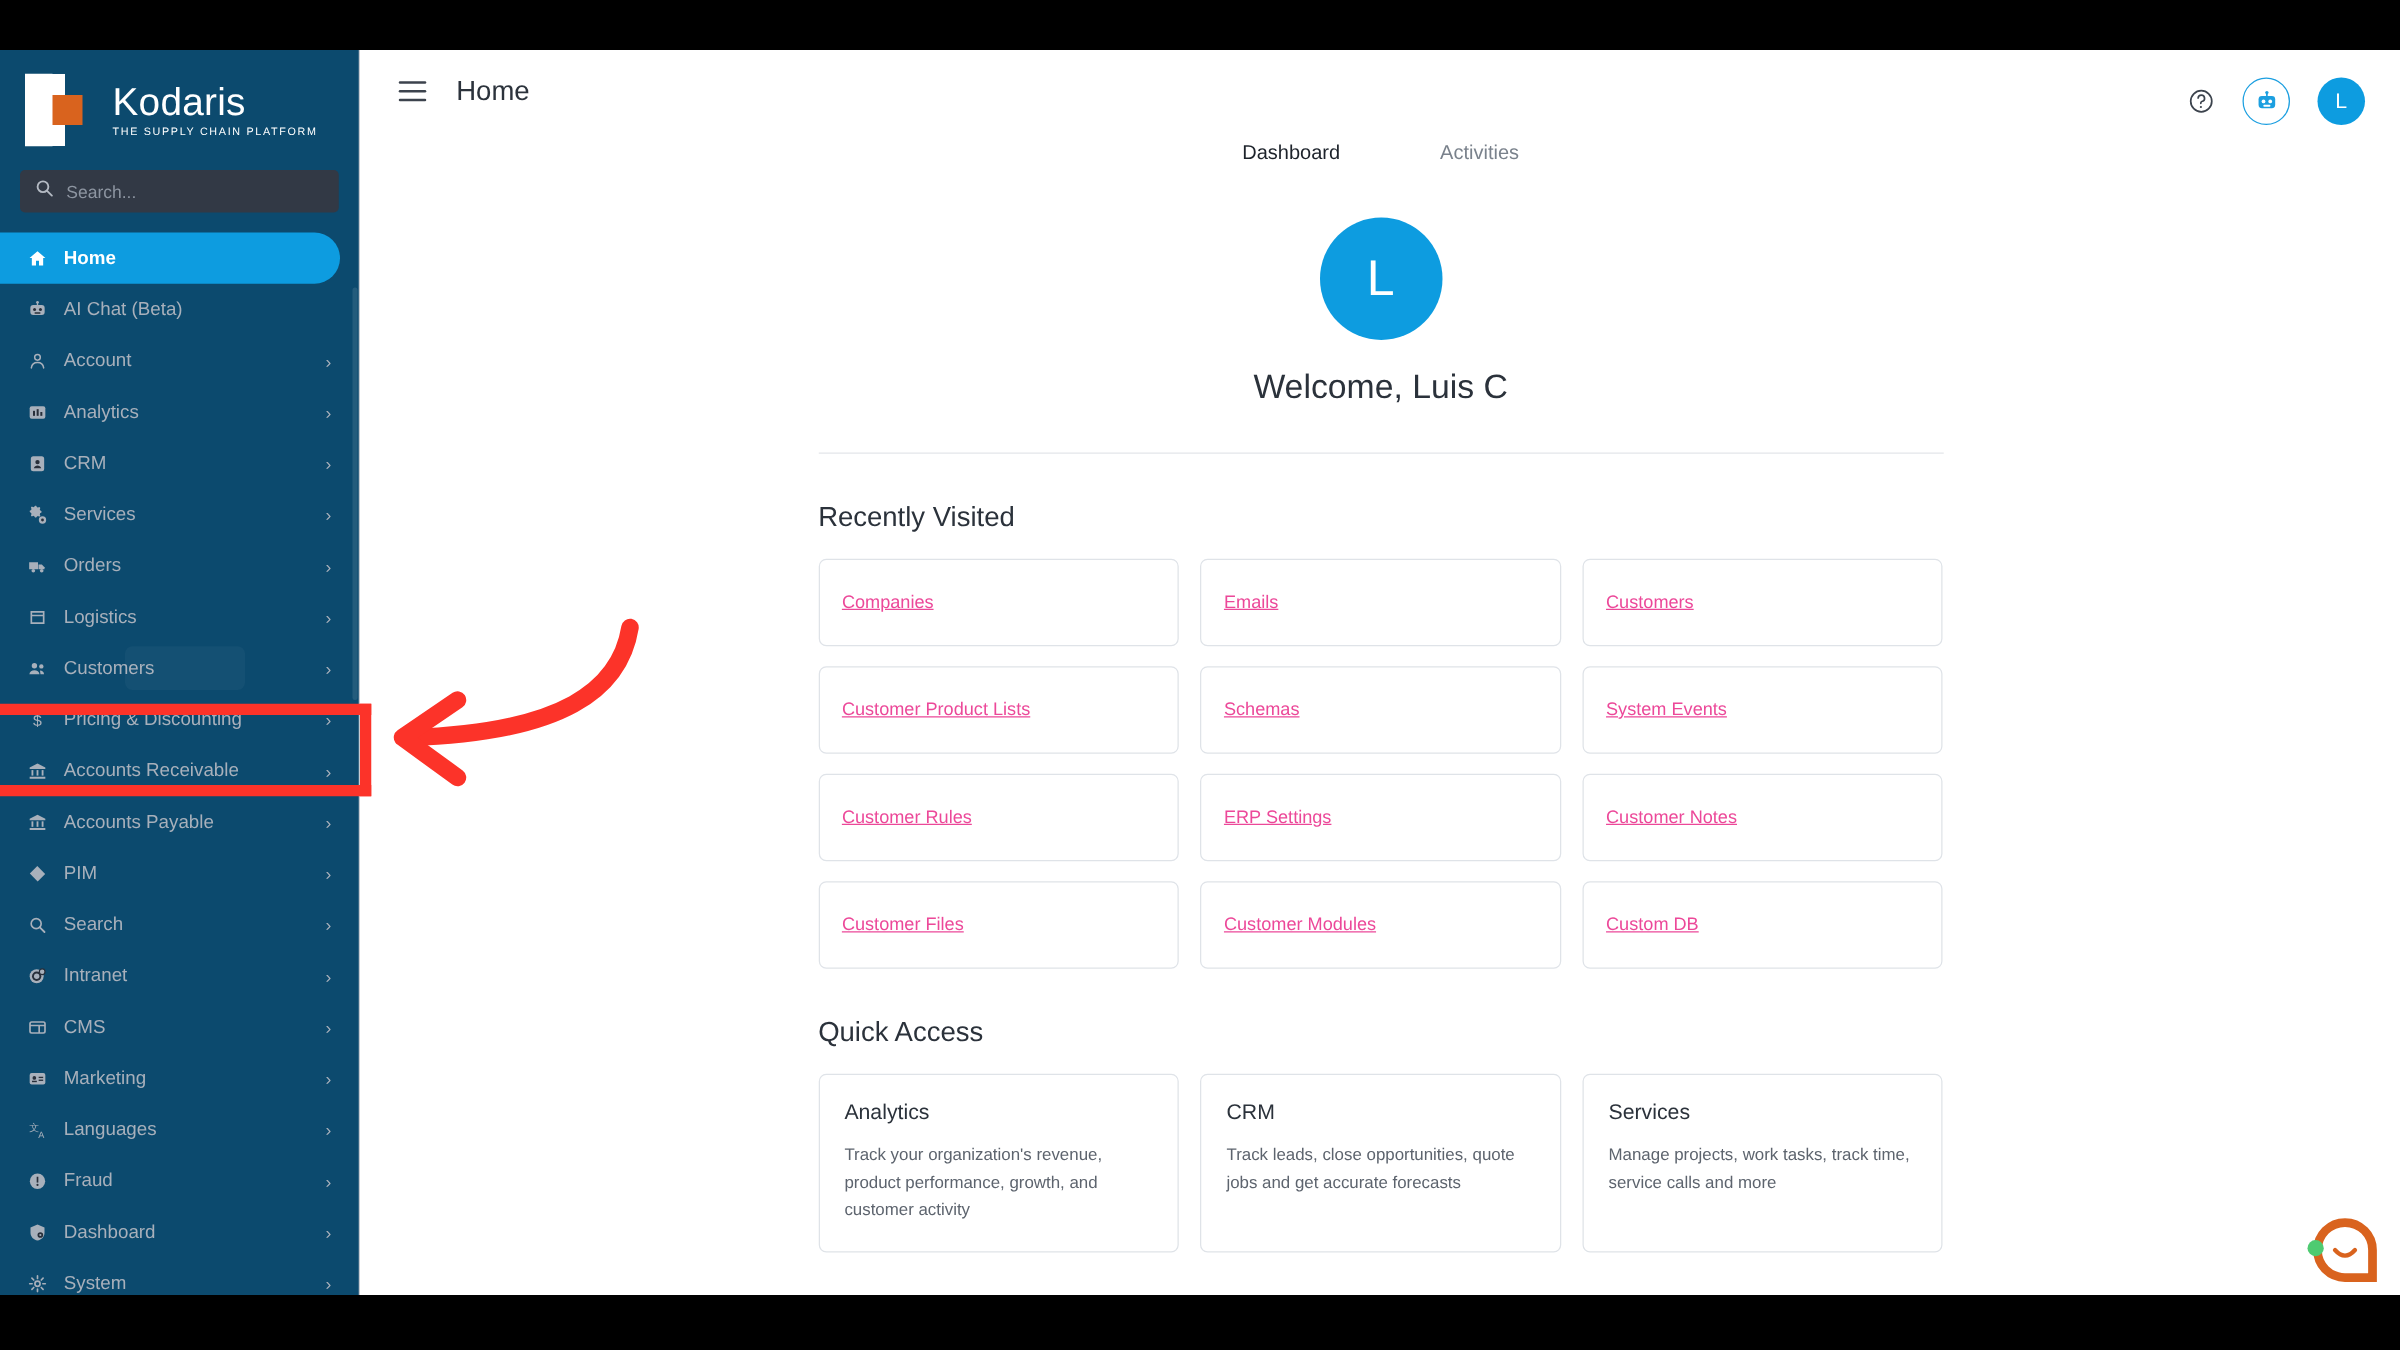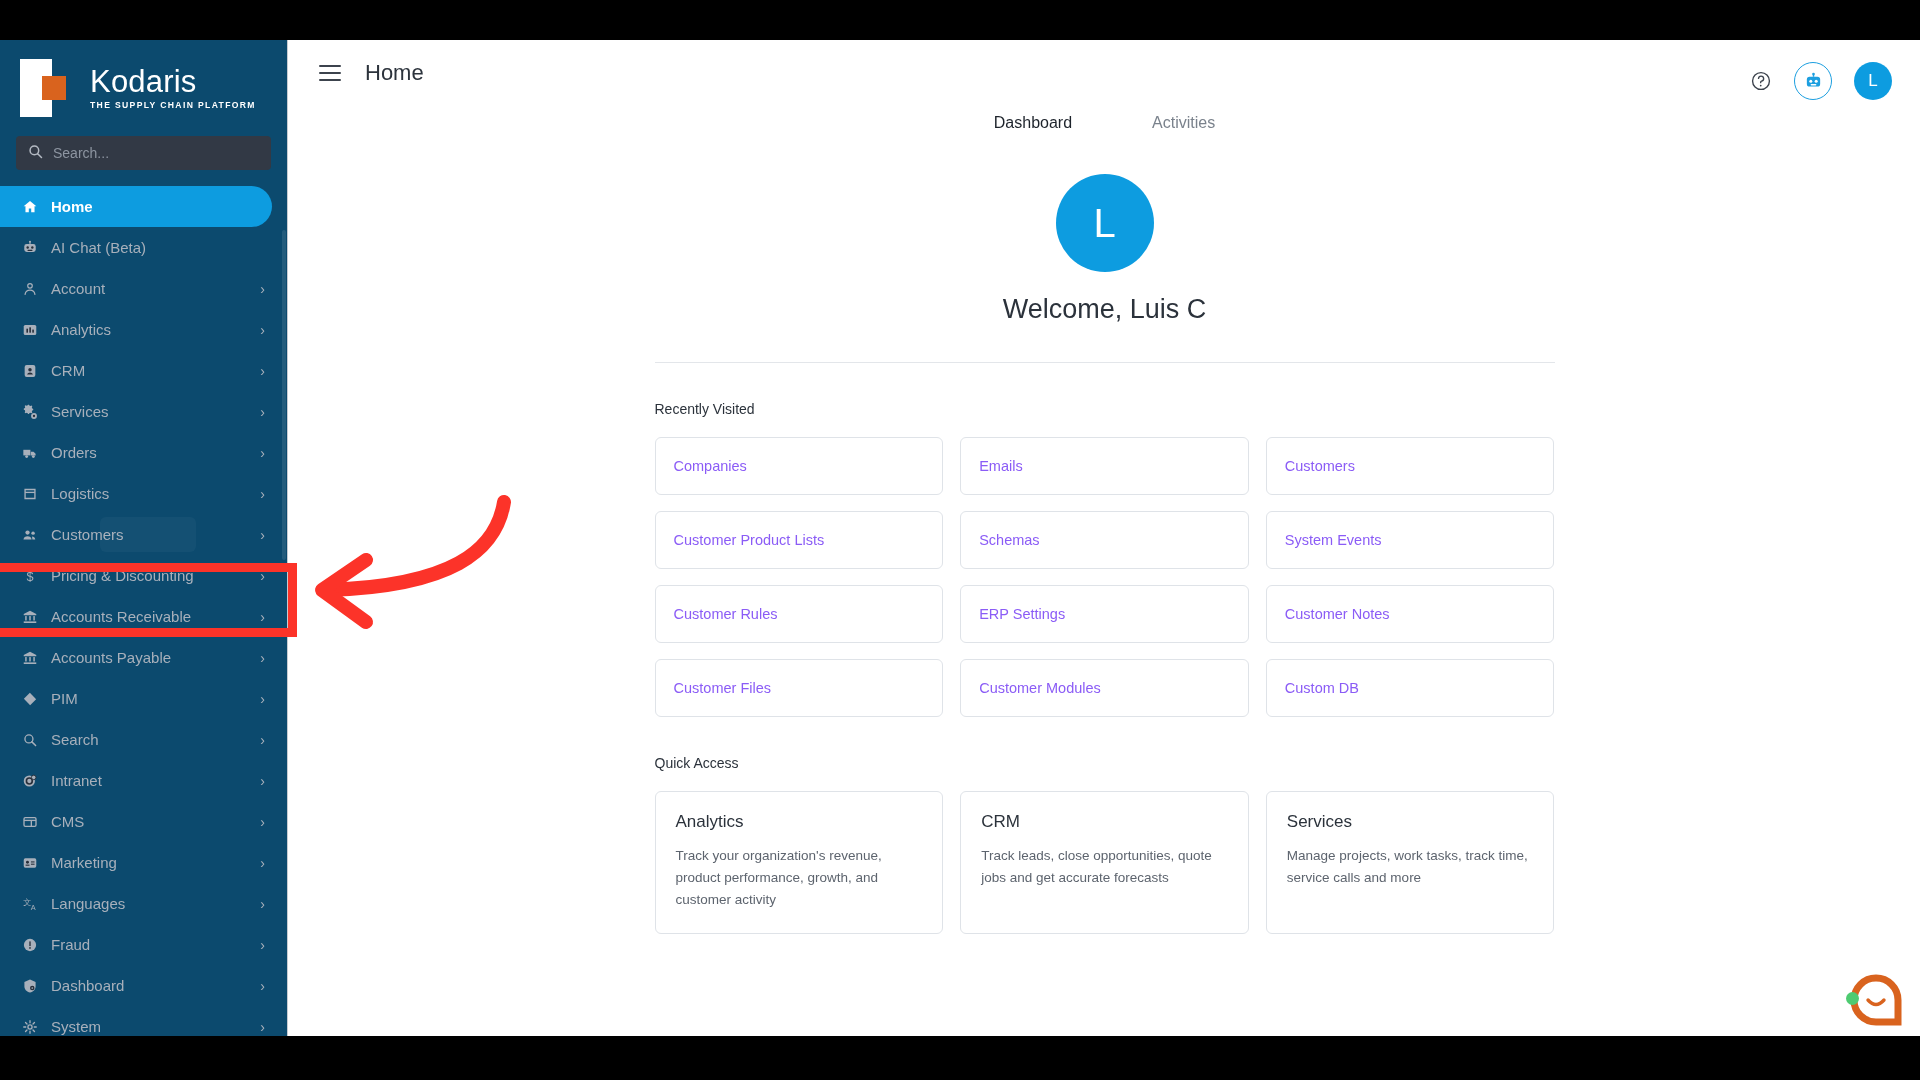--- a/index.html
+++ b/index.html
@@ -38,21 +38,21 @@
   .brand-mark .tl { left: 0; top: 0; width: 22px; height: 20px; }
   .brand-mark .bl { left: 0; bottom: 0; width: 22px; height: 20px; }
   .brand-mark .mid { left: 0; top: 18px; width: 13px; height: 22px; }
   .brand-mark .rt {
     left: 26px; top: 0; width: 32px; height: 58px; background: #ffffff;
     clip-path: polygon(0 0, 100% 0, 100% 100%, 0 100%, 38% 74%, 38% 26%);
   }
   .brand-mark .orange { position: absolute; left: 22px; top: 17px; width: 24px; height: 24px; background: #d9631e; z-index: 3; }
   .brand-text { display: flex; flex-direction: column; justify-content: center; }
   .brand-name { color: #ffffff; font-size: 31px; font-weight: 500; letter-spacing: 0.2px; line-height: 1.02; }
-  .brand-tag { color: #ffffff; font-size: 8.6px; font-weight: 700; letter-spacing: 1.35px; margin-top: 2px; }
+  .brand-tag { color: #ffffff; font-size: 8.6px; font-weight: 400; letter-spacing: 1.35px; margin-top: 2px; }
 
   .search-wrap { padding: 0 16px; }
   .search-box {
     height: 34px; background: #323945; border-radius: 4px;
     display: flex; align-items: center; gap: 10px; padding: 0 12px;
   }
   .search-box svg { flex: none; }
   .search-box input {
     flex: 1; background: transparent; border: none; outline: none;
     color: #c9ced6; font-size: 14px; font-family: Liberation Sans, sans-serif;
@@ -122,27 +122,27 @@
   }
   .content-inner { width: 900px; margin: 0 auto; padding-top: 38px; }
   .avatar-big {
     width: 98px; height: 98px; border-radius: 50%; background: #0d9ce0;
     margin: 0 auto; color: #fff; display: flex; align-items: center; justify-content: center;
     font-size: 40px; font-weight: 300;
   }
   .welcome { text-align: center; font-size: 27px; color: #2b323b; font-weight: 400; margin-top: 22px; }
   .divider { height: 1px; background: #e3e6ea; margin: 37px 0 0; }
 
-  .section-title { font-size: 14px; color: #2b323b; font-weight: 400; margin: 38px 0 20px; }
+  .section-title { font-size: 22px; color: #2b323b; font-weight: 400; margin: 38px 0 20px; }
   .grid3 { display: grid; grid-template-columns: repeat(3, 1fr); gap: 16px 17px; }
 
   .rv-card {
-    height: 58px; border: 1px solid #dfe3e8; border-radius: 6px;
+    height: 70px; border: 1px solid #dfe3e8; border-radius: 6px;
     display: flex; align-items: center; padding: 0 18px;
-    font-size: 14.5px; color: #8b5cf6; background: #fff; cursor: pointer;
+    font-size: 14.5px; color: #ec4899; background: #fff; cursor: pointer; text-decoration: underline;
   }
   .qa-card {
     border: 1px solid #dfe3e8; border-radius: 6px; padding: 20px 20px 22px;
     background: #fff; cursor: pointer; min-height: 136px;
   }
   .qa-title { font-size: 17px; color: #2b323b; margin-bottom: 13px; }
   .qa-desc { font-size: 13.5px; color: #5d646e; line-height: 1.62; }
 
   
   .chat-widget {

